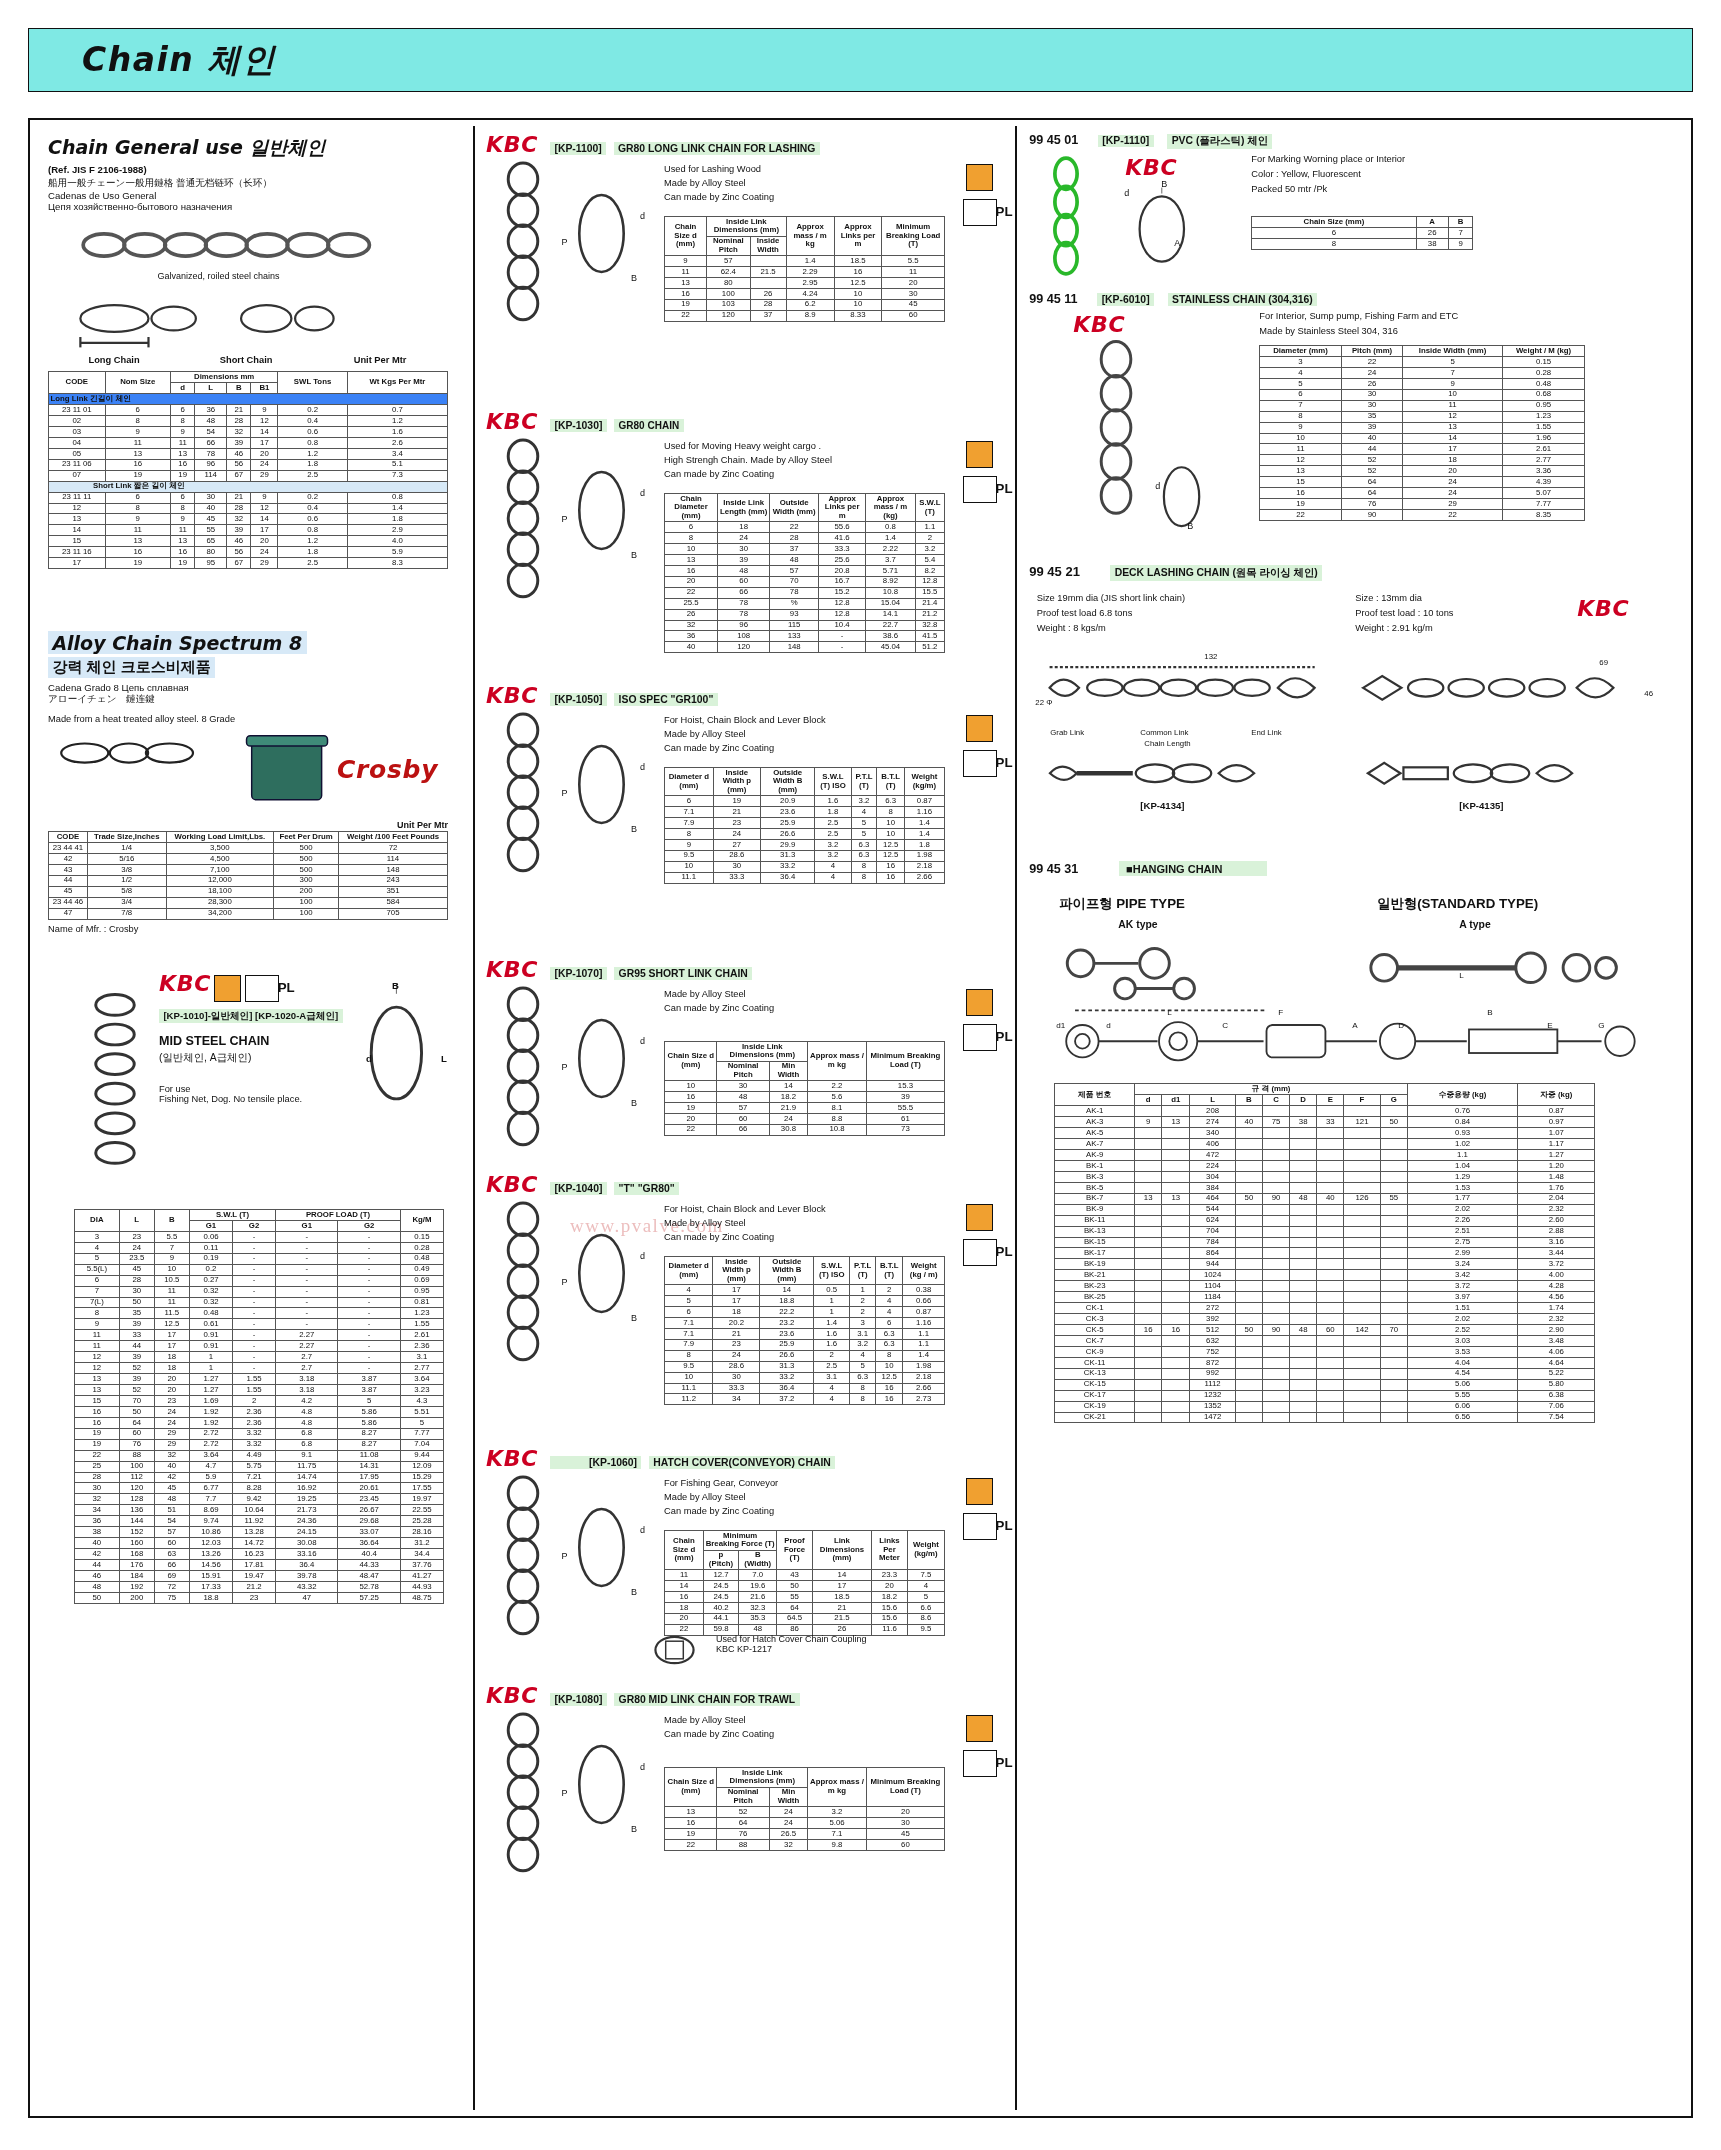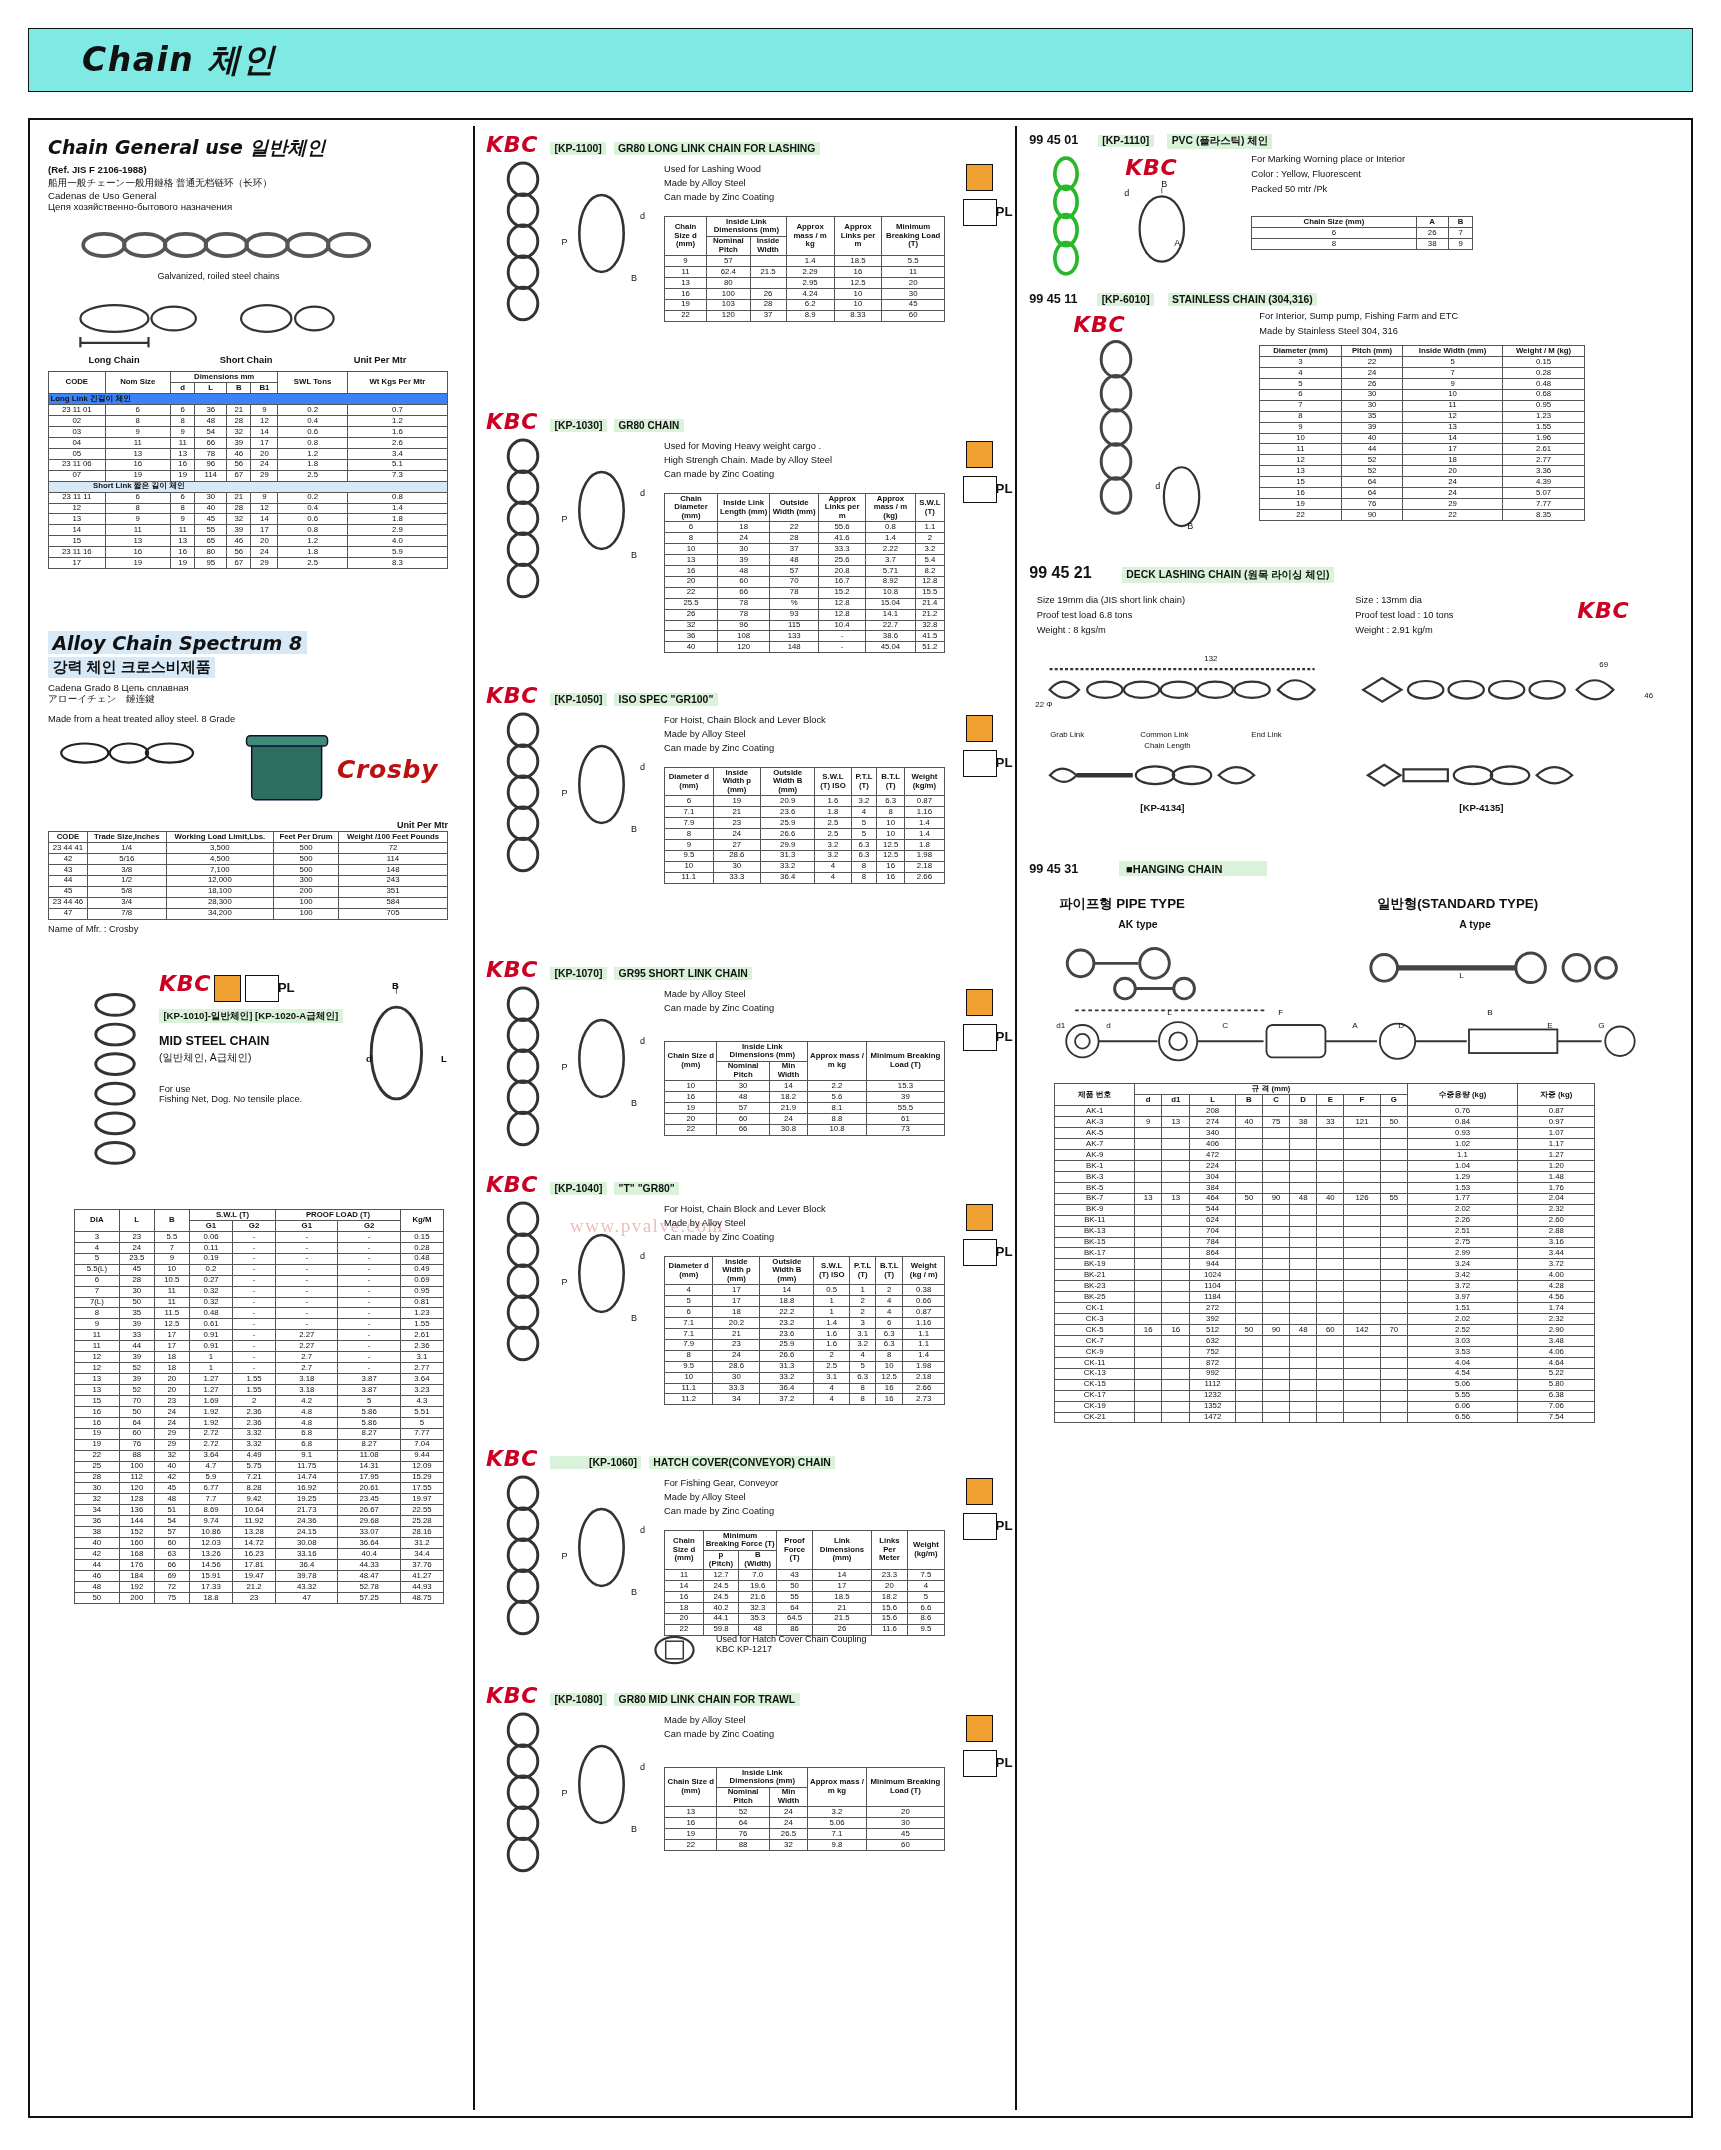--- a/index.html
+++ b/index.html
@@ -1720,21 +1720,21 @@
                   <td>90</td>
                   <td>22</td>
                   <td>8.35</td>
                 </tr>
               </tbody>
           </table>
         </div>
       </div>
 
       <div style="position:absolute; left:13.3px; top:444px; width:652px;">
-        <span style="font-size:16px; font-weight:bold;">99 45 21</span>
+        <span style="font-size:13px; font-weight:bold;">99 45 21</span>
         <span class="greenbox" style="margin-left:27px; font-size:10.4px; font-weight:bold;">DECK LASHING CHAIN (원목 라이싱 체인)</span>
         <div style="position:relative; height:222px;">
           <div style="position:absolute; left:7.4px; top:10.4px; font-size:9.3px; line-height:1.6;">
             <div>Size 19mm dia (JIS short link chain)</div>
             <div>Proof test load 6.8 tons</div>
             <div>Weight : 8 kgs/m</div>
           </div>
           <div style="position:absolute; left:326px; top:10.4px; font-size:9.3px; line-height:1.6;">
             <div>Size : 13mm dia</div>
             <div>Proof test load : 10 tons</div>

